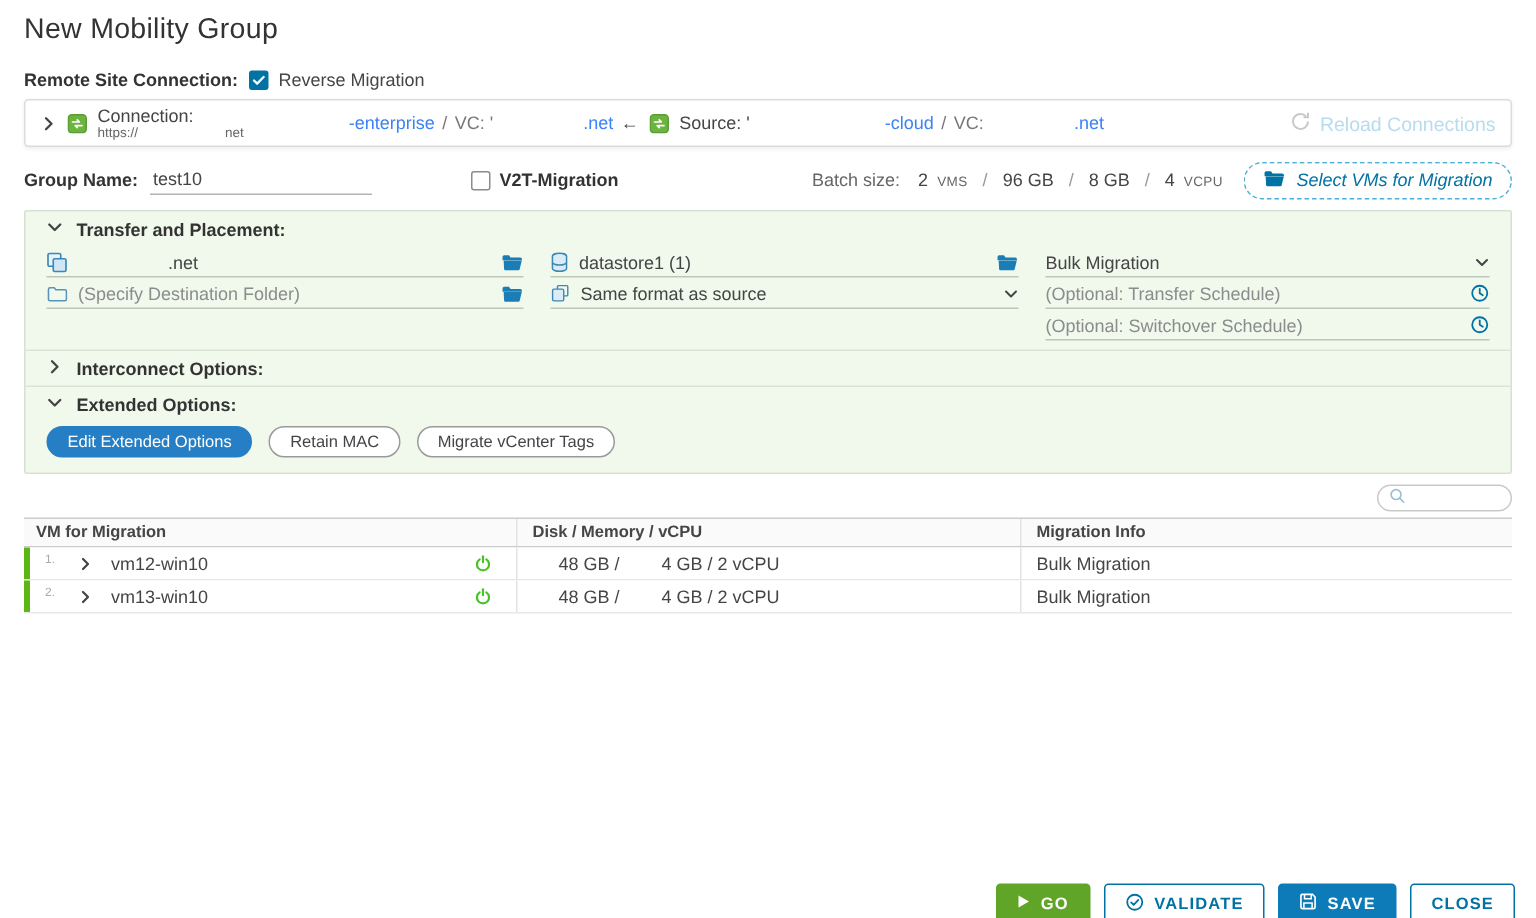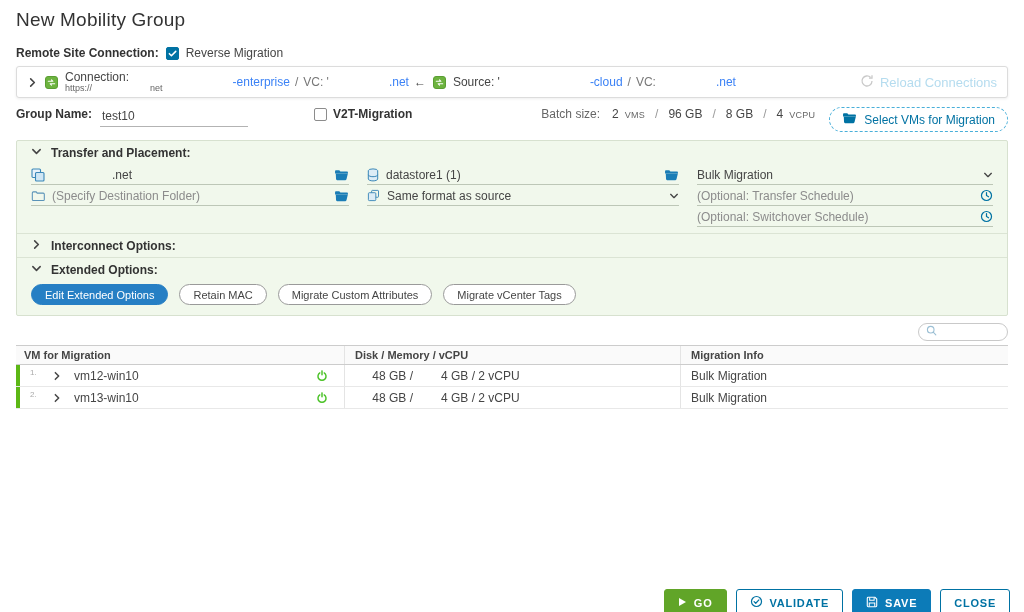--- a/index.html
+++ b/index.html
@@ -22,28 +22,28 @@
   .dest2 { display:flex; flex-direction:column; line-height:11px; margin-top:2px; }
   .dest2 .sub { font-size:9px; color:#666; display:flex; }
   .dest2 .sub .g { width:58px; }
   .bold { font-weight:400; color:#3b82f6; }
   .gray { color:#777; } .gap50 { display:inline-block; width:50px; }
   .gap60 { display:inline-block; width:60px; } .gap80 { display:inline-block; width:80px; }
   .spacer { flex:1; }
   .reload { display:flex; align-items:center; gap:6px; color:#b5dcef; background:none; border:none; font-size:13px; font-family:inherit; cursor:default; }
 
   
-  .grow { margin:9px 16px 0; display:flex; align-items:flex-start; height:26px; }
+  .grow { margin:9px 16px 0; display:flex; align-items:center; height:26px; }
   .gname-input { width:148px; margin-left:8px; border:none; border-bottom:1px solid #b3b3b3; font-family:inherit; font-size:12px; color:#454545; padding:2px 2px 3px; outline:none; background:transparent; }
   .v2t { display:flex; align-items:center; gap:6px; margin-left:66px; }
   .batch { display:flex; align-items:baseline; gap:6px; color:#454545; }
   .batch .bl { color:#666; margin-right:6px; }
   .batch .unit { font-size:9px; color:#666; text-transform:uppercase; letter-spacing:.03em; }
   .batch .sep { color:#999; margin:0 4px; }
-  .selvms { margin-left:14px; display:flex; align-items:center; gap:7px; height:25px; padding:0 12px; border:1px dashed #49afd9; border-radius:13px; background:#fff; color:#0072a3; font-family:inherit; font-size:12px; cursor:pointer; }
+  .selvms { margin-left:14px; display:flex; align-items:center; gap:7px; height:25px; padding:0 12px; border:1px dashed #49afd9; border-radius:13px; background:#fff; color:#0072a3; font-family:inherit; font-size:12px; cursor:pointer;font-style:italic; }
 
   
   .sections { margin:7px 16px 0; border:1px solid #d7e1cf; background:#f1f8ec; border-radius:2px; }
   .sec { border-top:1px solid #dbe4d4; }
   .sec:first-child { border-top:none; }
   .sec-h { display:flex; align-items:center; gap:9px; padding:5px 14px 4px; font-weight:700; color:#333; cursor:pointer; }
   .tp-grid { display:grid; grid-template-columns:318px 312px 1fr; column-gap:18px; padding:1px 14px 6px; }
   .fld { display:flex; align-items:center; gap:7px; height:20px; border-bottom:1px solid #bdc7b7; cursor:pointer; }
   .fld .txt { flex:1; color:#454545; white-space:nowrap; overflow:hidden; }
   .fld .ph { color:#8c8c8c; }
@@ -297,21 +297,20 @@
     <div class="sec">
       <div class="sec-h">
         <span><svg width="11" height="11" viewBox="0 0 12 12">
               <path d="M2 4l4 4 4-4" fill="none" stroke="#454545" stroke-width="1.7" stroke-linecap="round" stroke-linejoin="round"></path>
             </svg></span>
         <span>Extended Options:</span>
       </div>
       <div class="ext-btns">
         <button class="pill primary">Edit Extended Options</button>
         <button class="pill outline">Retain MAC</button>
-        <button class="pill outline">Migrate Custom Attributes</button>
         <button class="pill outline">Migrate vCenter Tags</button>
       </div>
     </div>
   </div>
 
   <div class="search-row">
     <div class="search-pill">
       <span><svg width="11" height="11" viewBox="0 0 14 14">
             <circle cx="6" cy="6" r="4.2" fill="none" stroke="#9bbfd4" stroke-width="1.4"></circle>
             <line x1="9.2" y1="9.2" x2="12.5" y2="12.5" stroke="#9bbfd4" stroke-width="1.4" stroke-linecap="round"></line>

